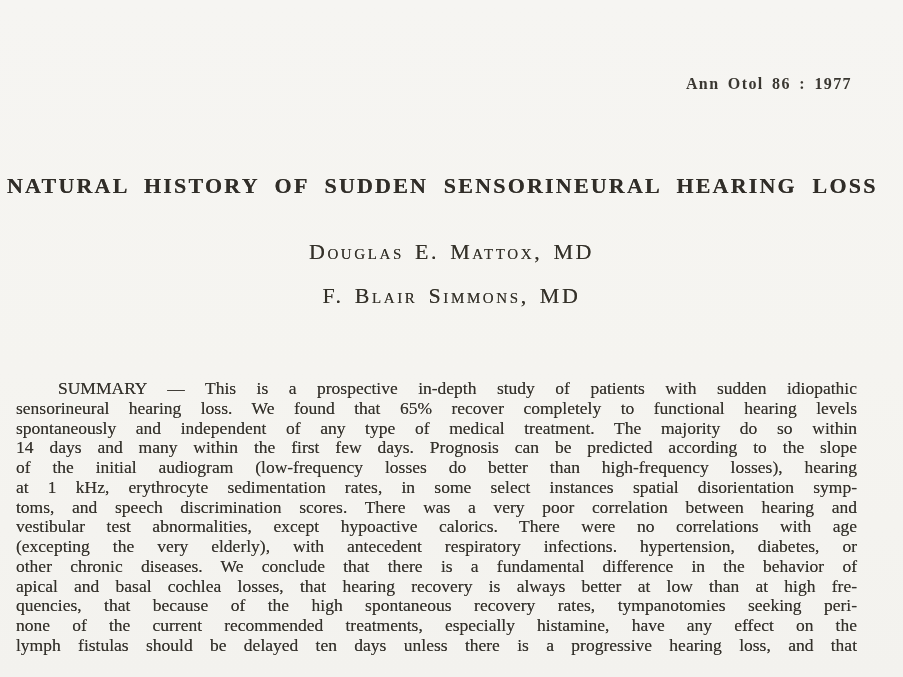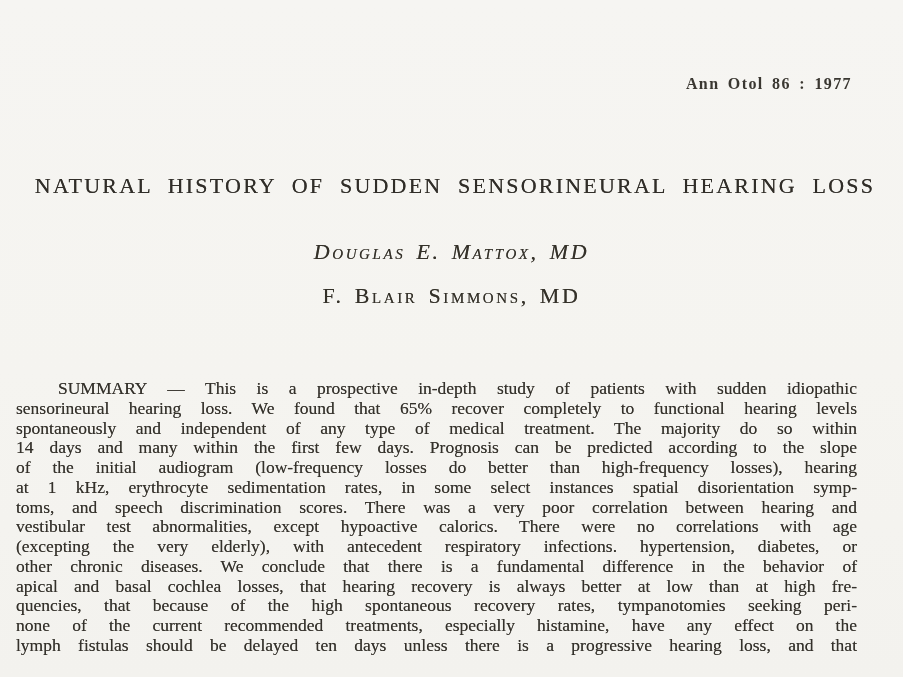--- a/index.html
+++ b/index.html
@@ -24,42 +24,41 @@
     font-size: 16px;
     letter-spacing: 1.4px;
     word-spacing: 3px;
     color: #3a3731;
   }
   .title {
     position: absolute;
     top: 173px;
     left: 0;
     width: 100%;
-    text-align: center;
-    font-weight: 400;
+    font-weight: 700;
     font-size: 22px;
     letter-spacing: 2.2px;
     word-spacing: 8px;
     color: #302d28;
     text-shadow: 0 0 0.5px rgba(48,45,40,0.75);
     padding-left: 7px;
   }
   .author {
     position: absolute;
     left: 0;
     width: 100%;
     text-align: center;
     font-variant: small-caps;
     font-size: 22px;
     letter-spacing: 2.6px;
     word-spacing: 3px;
     color: #343129;
     text-shadow: 0 0 0.4px rgba(52,49,41,0.7);
   }
-  .author-1 { top: 239px; font-style: italic; }
+  .author-1 { top: 239px; }
   .author-2 { top: 283px; font-family: Liberation Serif, serif; }
   .affiliation {
     position: absolute;
     top: 318px;
     left: 0;
     width: 100%;
     text-align: center;
     font-variant: small-caps;
     font-size: 16.5px;
     letter-spacing: 2px;

